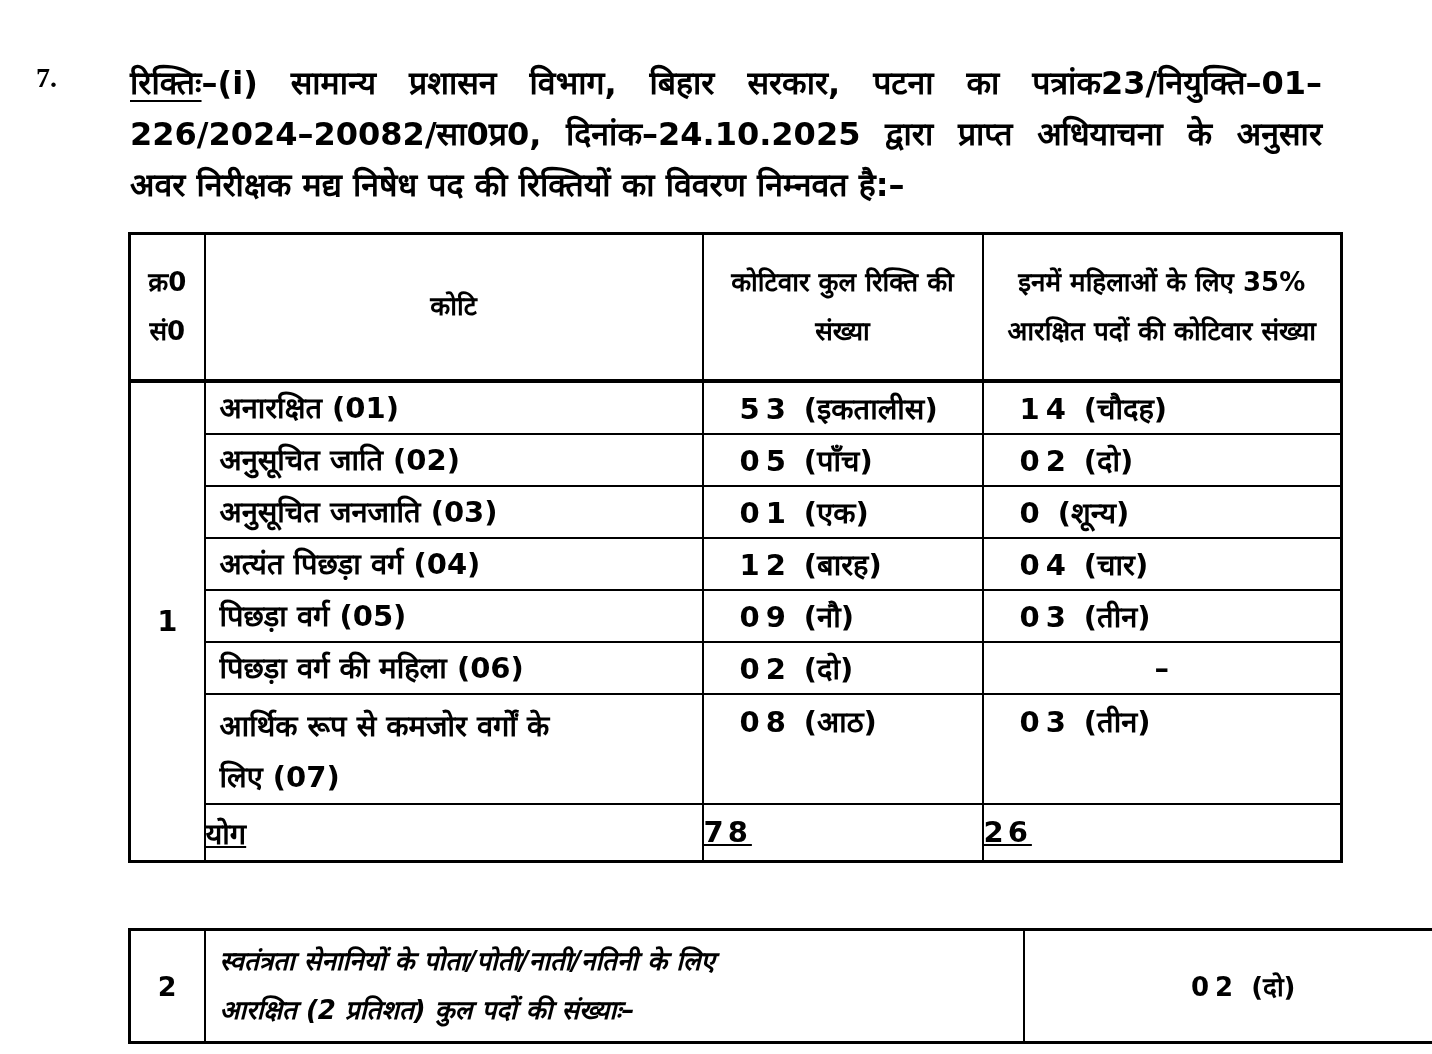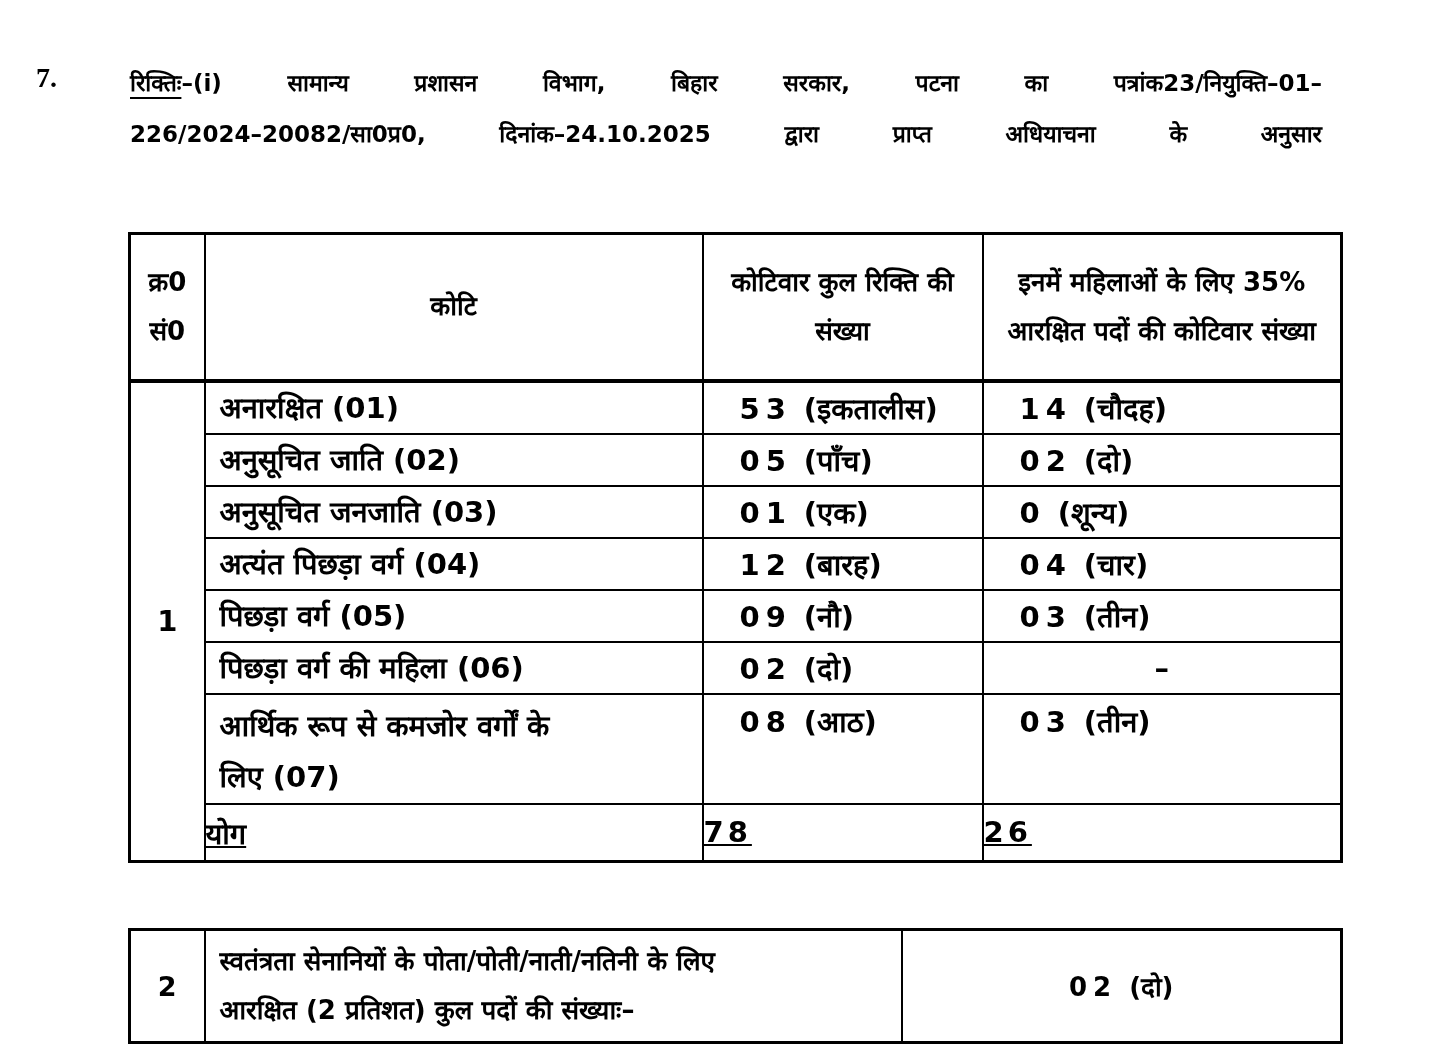--- a/index.html
+++ b/index.html
@@ -22,21 +22,21 @@
     top: 62px;
     font-family: "Liberation Serif", "DejaVu Serif", serif;
     font-size: 28px;
     font-weight: bold;
   }
   .intro {
     position: absolute;
     left: 130px;
     top: 58px;
     width: 1192px;
-    font-size: 23px;
+    font-size: 32px;
   }
   .intro .line {
     line-height: 51px;
     text-align: justify;
   }
   .intro .line.just { text-align-last: justify; }
   .intro .line.last { text-align: left; }
   .u-head {
     text-decoration: underline;
     text-decoration-thickness: 2px;
@@ -96,33 +96,34 @@
     width: 1212px;
     border: 3px solid #000;
   }
   .t2 td {
     border: 2px solid #000;
     font-weight: bold;
     font-size: 26px;
     vertical-align: middle;
   }
   .t2 .ff-serial { width: 75px; text-align: center; font-size: 27px; height: 106px; }
-  .t2 .ff-desc   { width: 697px; padding: 6px 14px; line-height: 49px; white-space: pre-line; }
+  .t2 .ff-desc   { width: 819px; padding: 6px 14px; line-height: 49px; white-space: pre-line; font-style: italic; }
   .t2 .ff-value  { width: 440px; text-align: center; }
 </style>
 </head>
 <body>
 
 <div class="page">
 
   <div class="item-no">7.</div>
 
   <div class="intro">
     <div class="line just"><span class="u-head">रिक्ति</span><span>ः–(i) सामान्य प्रशासन विभाग, बिहार सरकार, पटना का पत्रांक23/नियुक्ति–01–</span></div>
     <div class="line just">226/2024–20082/सा0प्र0, दिनांक–24.10.2025 द्वारा प्राप्त अधियाचना के अनुसार</div>
+    <div class="line last">अवर निरीक्षक मद्य निषेध पद की रिक्तियों का विवरण निम्नवत है:–</div>
   </div>
 
   <table class="t1">
     <tbody>
         <tr class="header-row">
       <th class="w-serial">क्र0
 सं0</th>
       <th class="w-cat">कोटि</th>
       <th class="w-total">कोटिवार कुल रिक्ति की संख्या</th>
       <th class="w-women">इनमें महिलाओं के लिए 35% आरक्षित पदों की कोटिवार संख्या</th>

